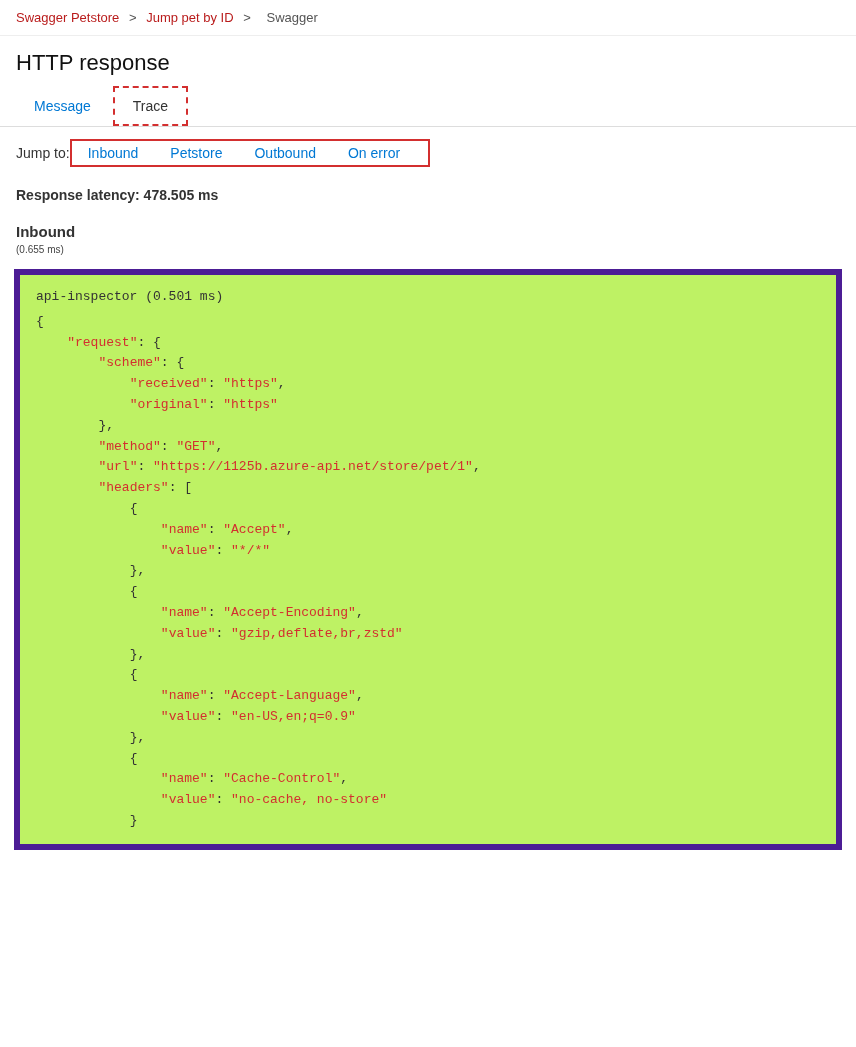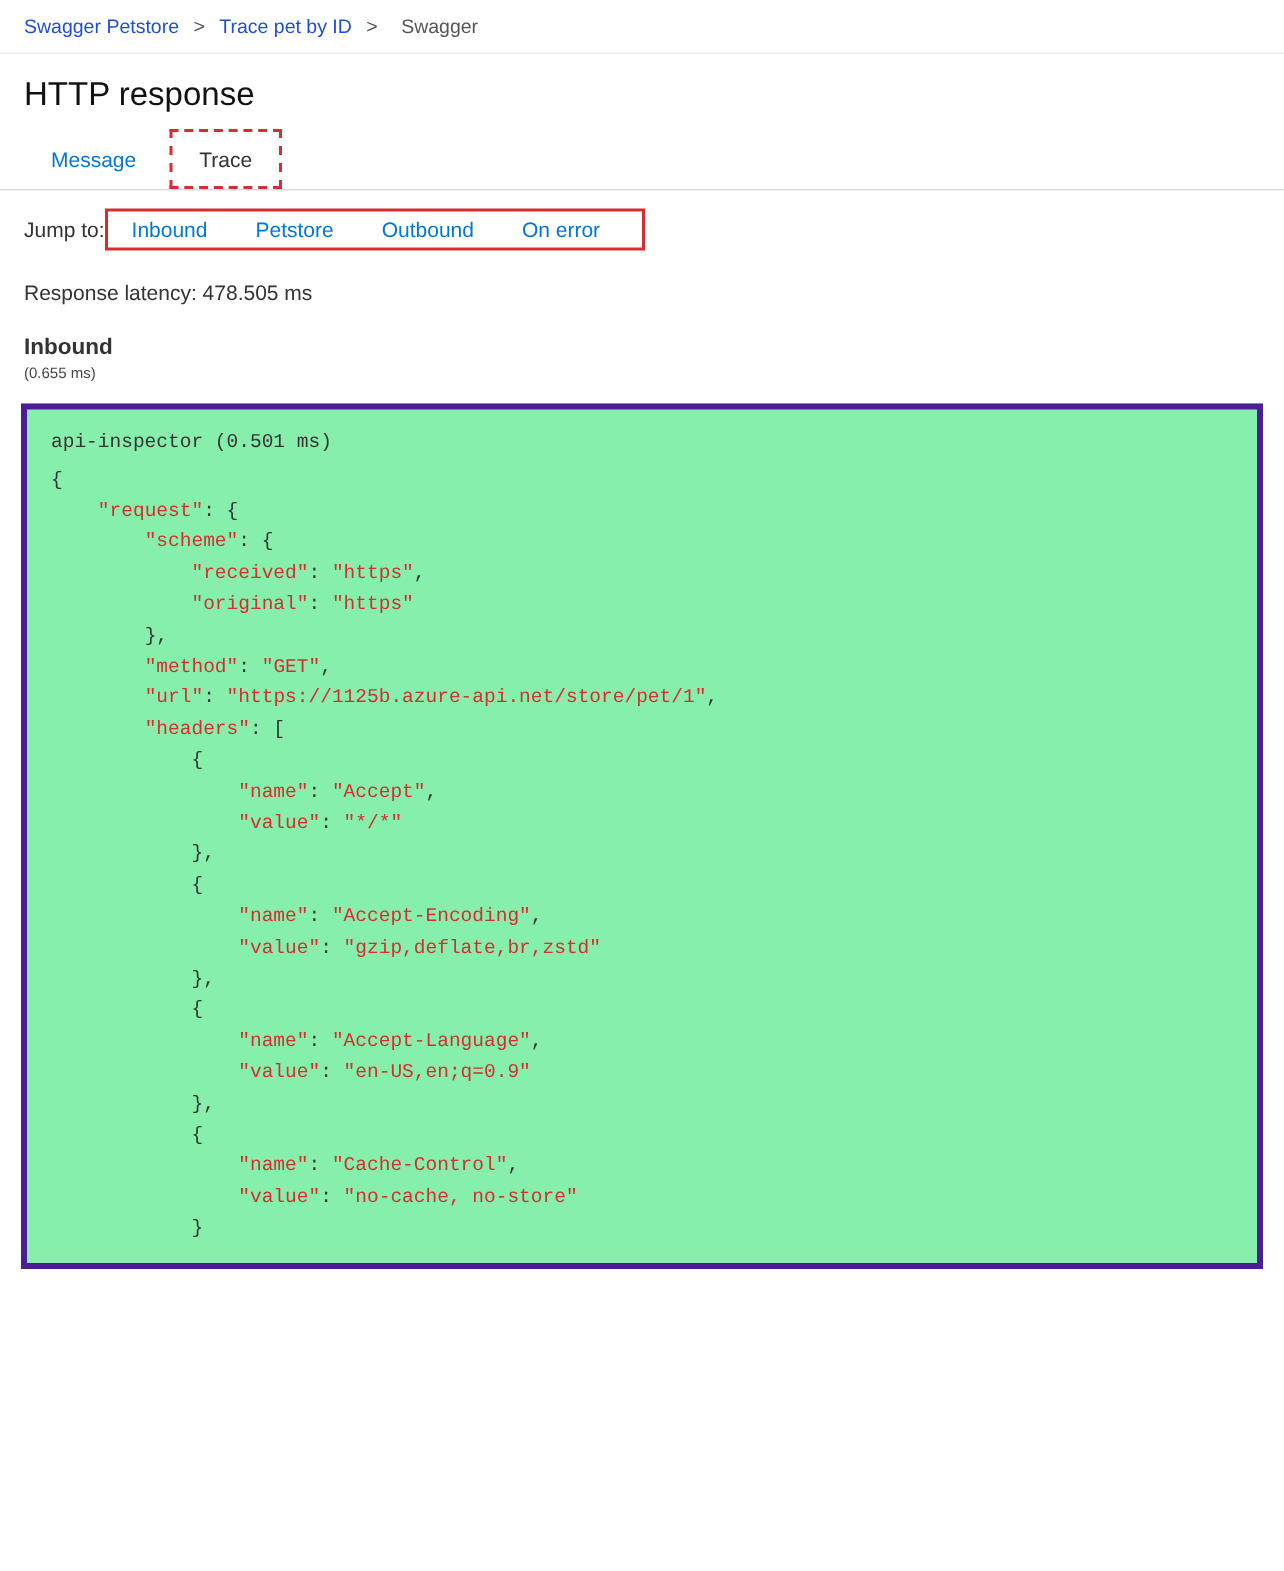--- a/index.html
+++ b/index.html
@@ -11,21 +11,21 @@
       width: 856px;
     }
 
     .breadcrumb {
       padding: 10px 16px;
       font-size: 13px;
       color: #555;
       border-bottom: 1px solid #eee;
     }
     .breadcrumb a {
-      color: #1d4ed8;
+      color: #b91c1c;
       text-decoration: none;
     }
     .breadcrumb span {
       margin: 0 6px;
       color: #555;
     }
 
     .page-title {
       font-size: 22px;
       font-weight: 300;
@@ -81,39 +81,39 @@
       cursor: pointer;
       background: none;
       border: none;
     }
     .jump-link:first-child {
       padding-left: 4px;
     }
 
     .response-latency {
       padding: 8px 16px 14px 16px;
-      font-weight: 400;
+      font-weight: 700;
       font-size: 14px;
     }
 
     .section-heading {
       font-size: 15px;
       font-weight: 700;
       padding: 6px 16px 2px 16px;
     }
 
     .section-time {
       font-size: 10px;
       color: #444;
       padding: 2px 16px 8px 16px;
     }
 
     .code-block {
-      background: #86efac;
-      border: 4px solid #4c1d95;
+      background: #bef264;
+      border: 6px solid #4c1d95;
       margin: 6px 14px;
       padding: 12px 16px;
       font-family: 'Consolas', 'Courier New', monospace;
       font-size: 13px;
       line-height: 1.6;
       color: #111;
       overflow-x: auto;
     }
 
     .code-block .header-line {
@@ -124,21 +124,21 @@
     .str-key { color: #d32f2f; }
     .str-val { color: #d32f2f; }
     .punct { color: #333; }
   </style>
 </head>
 <body>
 
 <div class="breadcrumb">
   <a href="#">Swagger Petstore</a>
   <span> &gt; </span>
-  <a href="#">Trace pet by ID</a>
+  <a href="#">Jump pet by ID</a>
   <span> &gt; </span>
   <span>Swagger</span>
 </div>
 
 <h1 class="page-title">HTTP response</h1>
 
 <div class="tabs-container">
   <button class="tab">Message</button>
   <button class="tab active-tab">Trace</button>
 </div>

